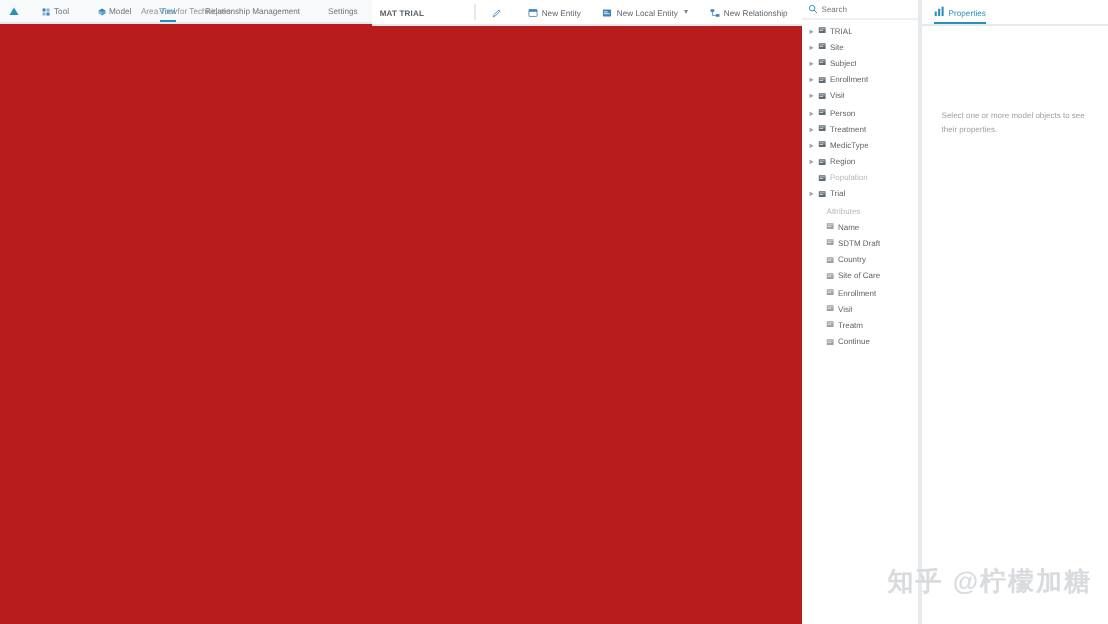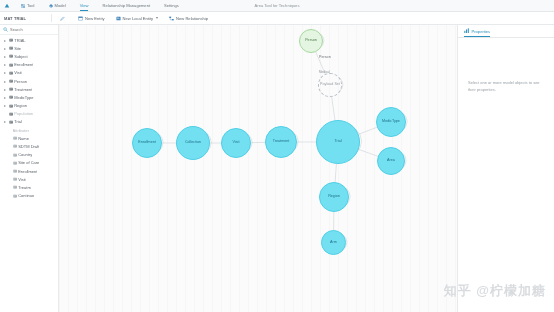--- a/index.html
+++ b/index.html
@@ -5,21 +5,21 @@
 <style>
   html,body{margin:0;padding:0;}
   body{
     width:554px;height:312px;overflow:hidden;
     background:#ffffff;
     font-family:"Liberation Sans","DejaVu Sans",sans-serif;
     font-size:4.2px;
     color:#4a4f55;
     -webkit-font-smoothing:antialiased;
   }
-  .app{position:relative;width:554px;height:312px;display:flex;flex-direction:column;background:#b91c1c;}
+  .app{position:relative;width:554px;height:312px;display:flex;flex-direction:row;background:#b91c1c;}
 
   
   .menubar{
     height:11px;min-height:11px;
     background:#f7f9fa;
     border-bottom:1px solid #e3e8ea;
     display:flex;align-items:center;
     padding:0 4px;
     position:relative;
   }

